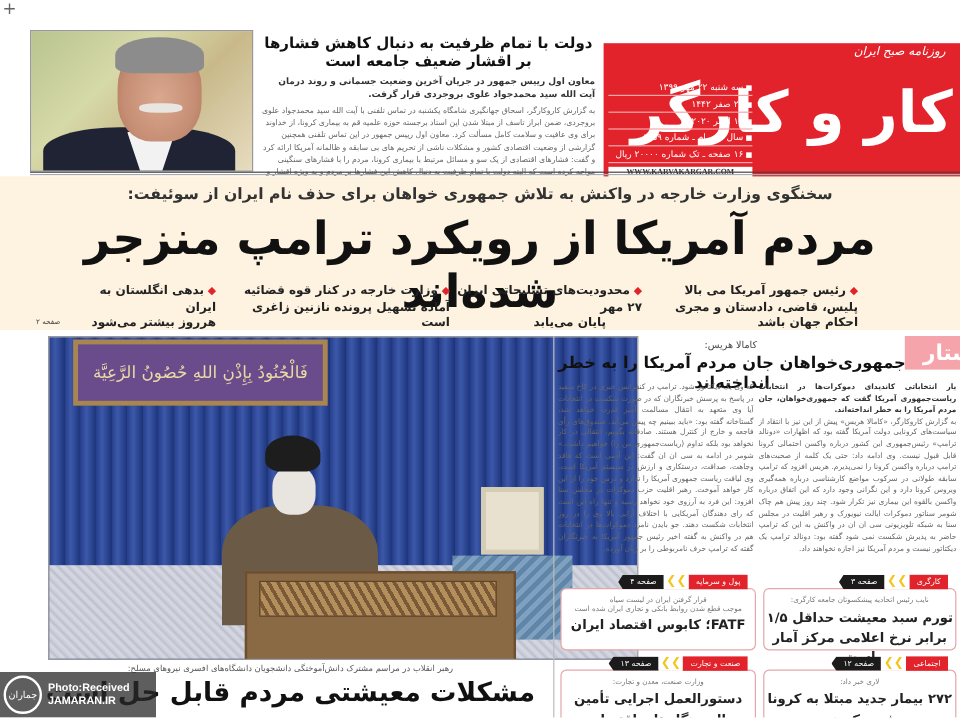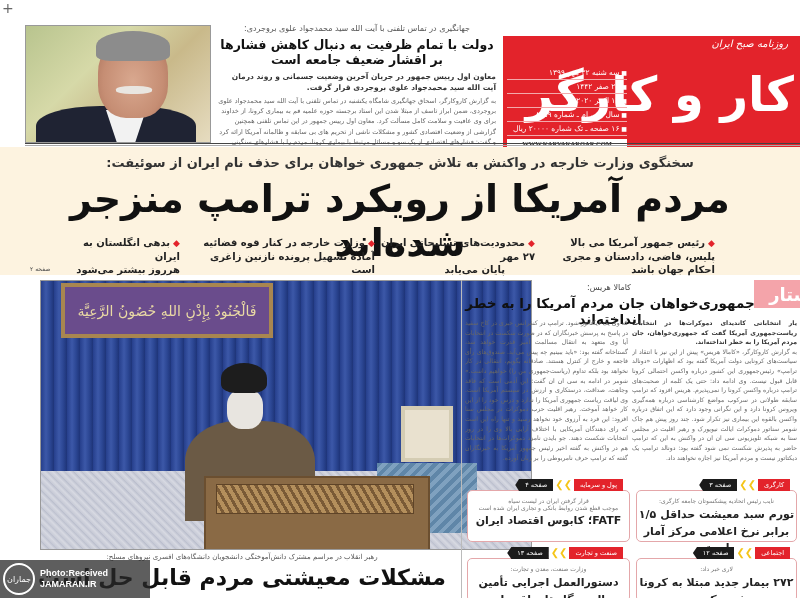--- a/index.html
+++ b/index.html
@@ -64,21 +64,21 @@
   .leader-photo .podium-grille { position: absolute; left: 10px; top: 6px; width: 198px; height: 30px;
     background: repeating-linear-gradient(60deg, #b48f5c 0 4px, #7a5a36 4px 7px); border: 1px solid #5f4428; }
   .leader-photo .frame { position: absolute; left: 360px; top: 125px; width: 52px; height: 56px; background: #e9e1cf; border: 4px solid #d4ccb3; }
   .leader-photo .table { position: absolute; left: 336px; top: 182px; width: 100px; height: 70px;
     background: repeating-linear-gradient(135deg, #5f86a8 0 4px, #7fa1bf 4px 8px); }
 
   .caption { left: 24px; top: 553px; width: 436px; font-size: 7px; color: #555; text-align: center; direction: rtl; }
   .bottom-headline { left: 24px; top: 565px; width: 436px; font-size: 22px; font-weight: bold; color: #111; text-align: center; direction: rtl; letter-spacing: -0.5px; }
 
   
-  .watermark { left: 0; top: 560px; width: 150px; height: 38px; background: rgba(40,40,40,0.75); display: flex; align-items: center; }
+  .watermark { left: 0; top: 560px; width: 130px; height: 38px; background: rgba(40,40,40,0.75); display: flex; align-items: center; }
   .watermark .circle { width: 32px; height: 32px; border: 2px solid #fff; border-radius: 50%; margin-left: 3px; color: #fff; font-size: 8px; display: flex; align-items: center; justify-content: center; }
   .watermark .text { color: #fff; font-size: 9px; font-weight: bold; margin-left: 5px; line-height: 1.25; font-family: "Liberation Sans", sans-serif; }
 
   
   .col-divider { left: 461px; top: 280px; width: 1px; height: 318px; background: #bbb; }
   .jostar-badge { left: 754px; top: 280px; width: 46px; height: 28px; background: #f4a4aa; color: #fff; font-size: 18px; font-weight: bold;
     display: flex; align-items: center; justify-content: center; padding-left: 40px; }
   .art-kicker { left: 465px; top: 283px; width: 288px; font-size: 8px; color: #444; text-align: center; }
   .art-headline { left: 465px; top: 295px; width: 290px; font-size: 13.5px; font-weight: bold; color: #111; text-align: center; direction: rtl; }
   .art-col { font-size: 6.2px; color: #666; line-height: 1.55; direction: rtl; text-align: justify; }
@@ -102,21 +102,20 @@
 
 <div class="abs top-photo">
   <div class="suit"></div>
   <div class="shirt"></div>
   <div class="head"></div>
   <div class="hair"></div>
   <div class="mustache"></div>
 </div>
 
 <div class="abs top-story rtl">
-  <div class="top-kicker">جهانگیری در تماس تلفنی با آیت الله سید محمدجواد علوی بروجردی:</div>
   <div class="top-headline">دولت با تمام ظرفیت به دنبال کاهش فشارها بر اقشار ضعیف جامعه است</div>
   <div class="top-lead">معاون اول رییس جمهور در جریان آخرین وضعیت جسمانی و روند درمان آیت الله سید محمدجواد علوی بروجردی قرار گرفت.</div>
   <div class="top-body" style="height:70px; overflow:hidden;">به گزارش کاروکارگر، اسحاق جهانگیری شامگاه یکشنبه در تماس تلفنی با آیت الله سید محمدجواد علوی بروجردی، ضمن ابراز تاسف از مبتلا شدن این استاد برجسته حوزه علمیه قم به بیماری کرونا، از خداوند برای وی عافیت و سلامت کامل مسألت کرد. معاون اول رییس جمهور در این تماس تلفنی همچنین گزارشی از وضعیت اقتصادی کشور و مشکلات ناشی از تحریم های بی سابقه و ظالمانه آمریکا ارائه کرد و گفت: فشارهای اقتصادی از یک سو و مسائل مرتبط با بیماری کرونا، مردم را با فشارهای سنگینی مواجه کرده است که البته دولت با تمام ظرفیت به دنبال کاهش این فشارها بر مردم و به ویژه اقشار و طبقات ضعیف جامعه است. آیت الله سید محمدجواد علوی بروجردی نیز در این تماس تلفنی از تلاش های دولت برای مدیریت شرایط سخت اقتصادی پیش رو و اقدامات صورت گرفته برای مقابله با شیوع کرونا قدردانی کرد.</div>
 </div>
 
 <div class="abs masthead">
   <div class="tagline">روزنامه صبح ایران</div>
   <div class="logo">کار و کارگر</div>
   <div class="info">
     <div class="info-line">سه شنبه ۲۲ مهر ۱۳۹۹</div>

